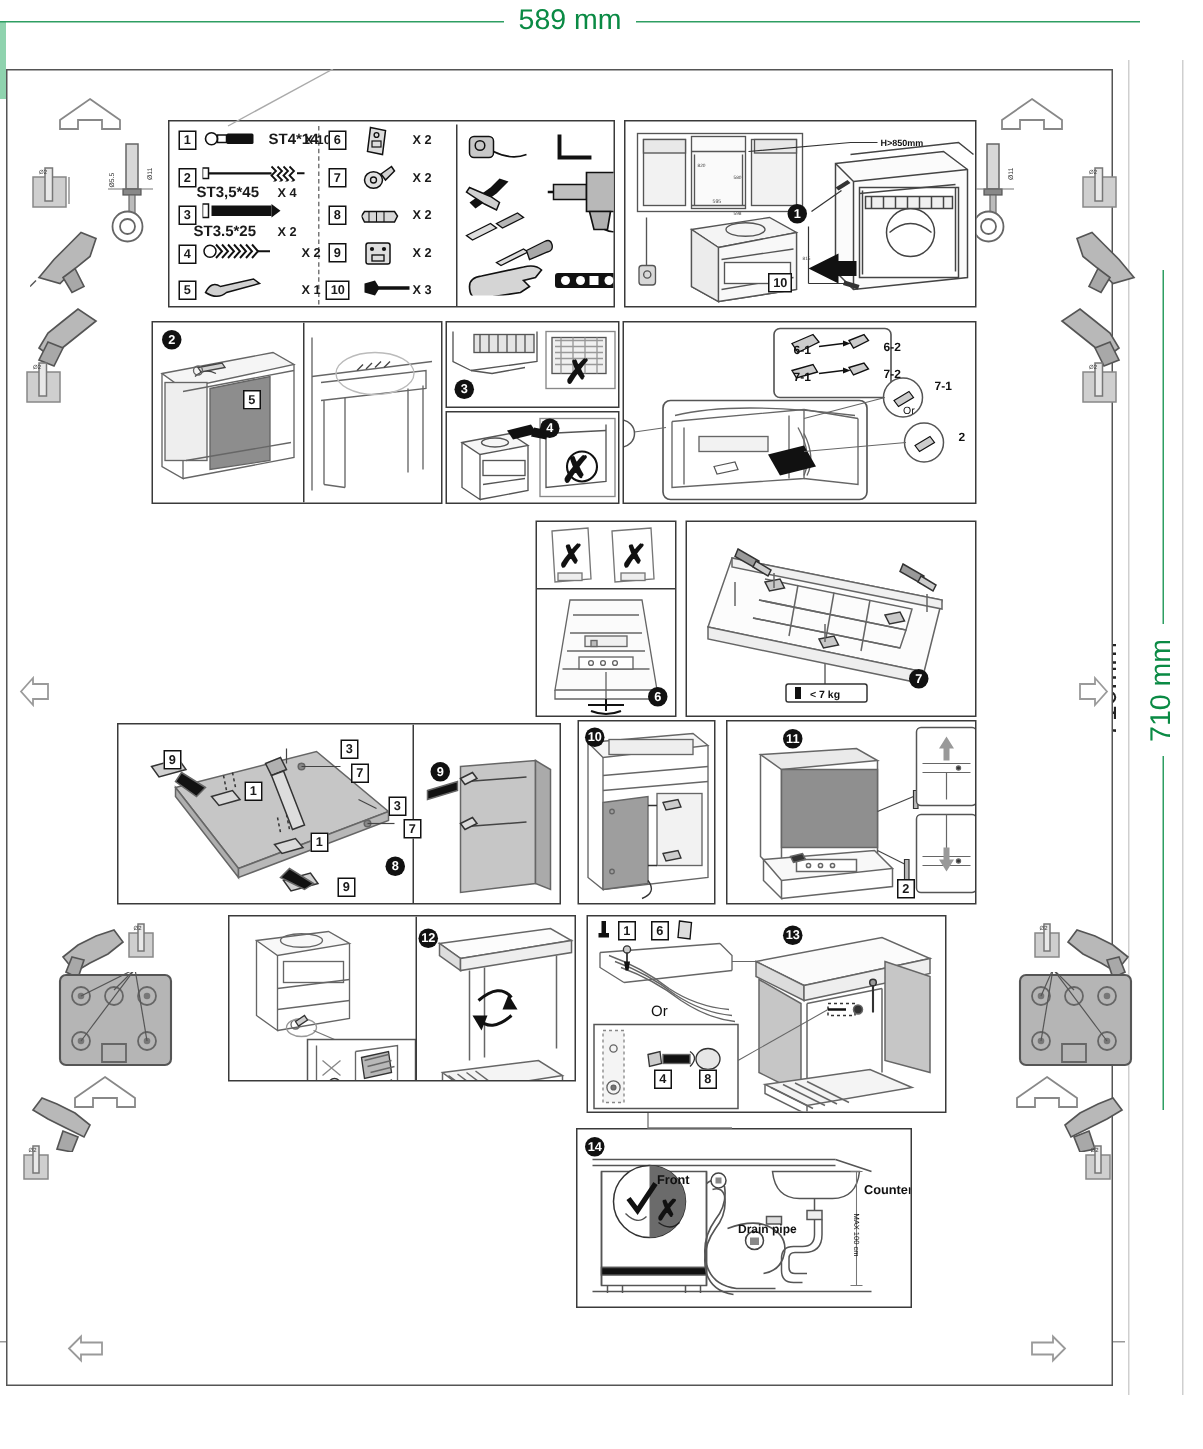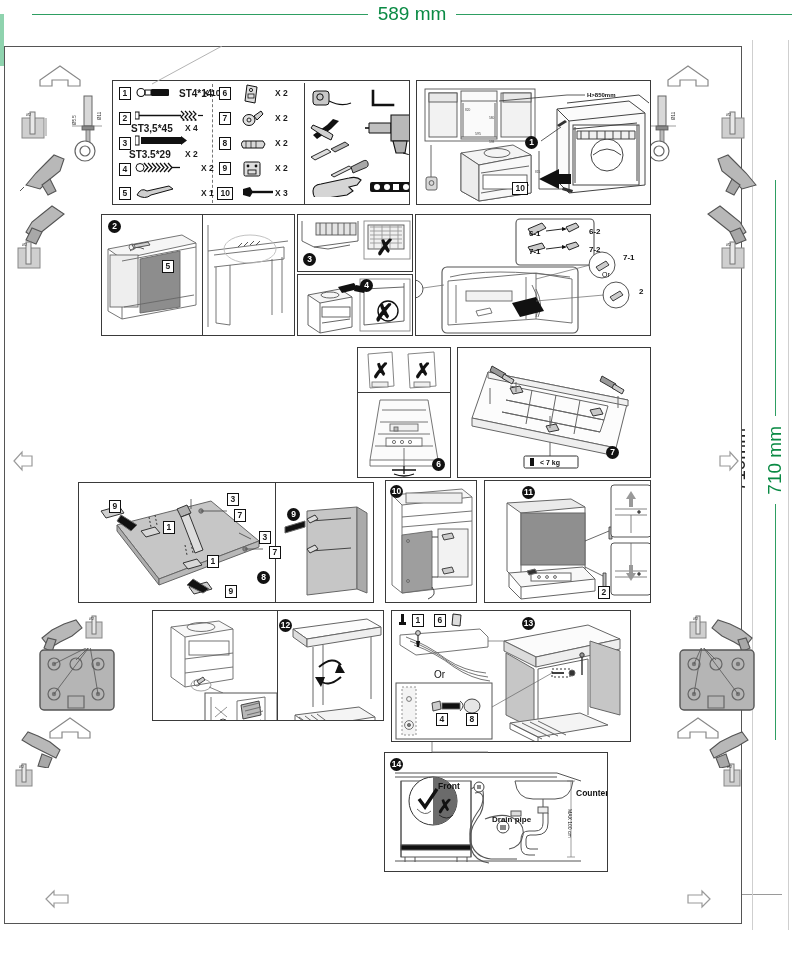--- a/index.html
+++ b/index.html
@@ -1,20 +1,20 @@
 <!DOCTYPE html>
 <html><head>
 <meta charset="utf-8">
 <style>
   html,body{margin:0;padding:0;background:#fff;}
   body{width:802px;height:966px;position:relative;overflow:hidden;
        font-family:"Liberation Sans",sans-serif;color:#1a1a1a;}
 
   
-  .dim{position:absolute;font-weight:500;white-space:nowrap;padding-left:32px;}
+  .dim{position:absolute;font-weight:500;white-space:nowrap;}
   .dim-top{top:2px;left:0;width:760px;height:24px;display:flex;align-items:center;}
   .dim-top .rule{flex:1;height:1px;background:#2e9e62;}
   .dim-top .txt{color:#0a8a44;font-size:19px;padding:0 10px;}
   .dim-bottom{top:882px;left:0;width:750px;height:24px;display:flex;align-items:center;}
   .dim-bottom .rule{flex:1;height:1px;background:#9a9a9a;}
   .dim-bottom .txt{color:#222;font-size:19px;padding:0 10px;}
 
   .vdim{position:absolute;height:560px;width:26px;display:flex;
         flex-direction:column;align-items:center;justify-content:center;}
   .vdim .rule{flex:1;width:1px;}
@@ -273,21 +273,21 @@
   </svg>
   <div class="ptxt" style="position:absolute;left:18px;top:42px;">ST3,5*45</div>
   <div class="qty" style="left:72px;top:42px;">X 4</div>
 
   <div class="boxnum" style="left:6px;top:56px;">3</div>
   <svg style="position:absolute;left:22px;top:53px;" width="56" height="13">
     <rect x="0" y="2" width="4" height="9" fill="none" stroke="#111" stroke-width="1"></rect>
     <path d="M6 3 h40 v7 h-40z" fill="#111"></path>
     <path d="M46 2 l6 4.5 l-6 4.5z" fill="#111"></path>
   </svg>
-  <div class="ptxt" style="position:absolute;left:16px;top:68px;">ST3.5*29</div>
+  <div class="ptxt" style="position:absolute;left:16px;top:68px;">ST3.5*25</div>
   <div class="qty" style="left:72px;top:68px;">X 2</div>
 
   <div class="boxnum" style="left:6px;top:82px;">4</div>
   <svg style="position:absolute;left:22px;top:80px;" width="56" height="13">
     <circle cx="5" cy="6.5" r="4" fill="none" stroke="#111" stroke-width="1"></circle>
     <path d="M9 2 l4 4.5 l-4 4.5 M13 2 l4 4.5 l-4 4.5 M17 2 l4 4.5 l-4 4.5 M21 2 l4 4.5 l-4 4.5 M25 2 l4 4.5 l-4 4.5 M29 2 l4 4.5 l-4 4.5 M33 2 l4 4.5 l-4 4.5" fill="none" stroke="#111" stroke-width="1.3"></path>
     <line x1="37" y1="6.5" x2="45" y2="6.5" stroke="#111" stroke-width="1.3"></line>
   </svg>
   <div class="qty" style="left:88px;top:82px;">X 2</div>
 

